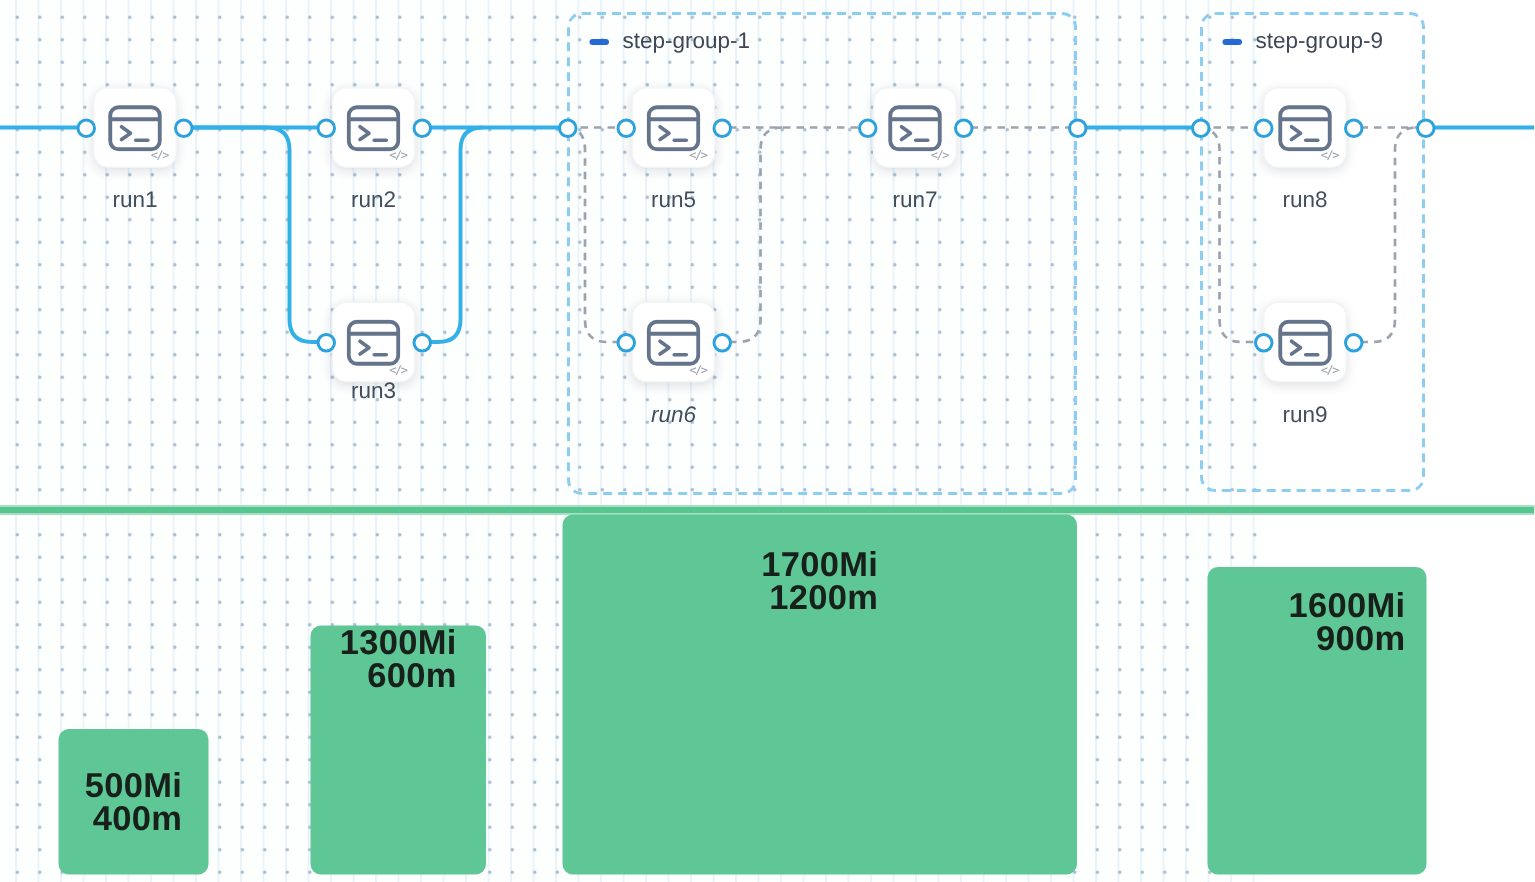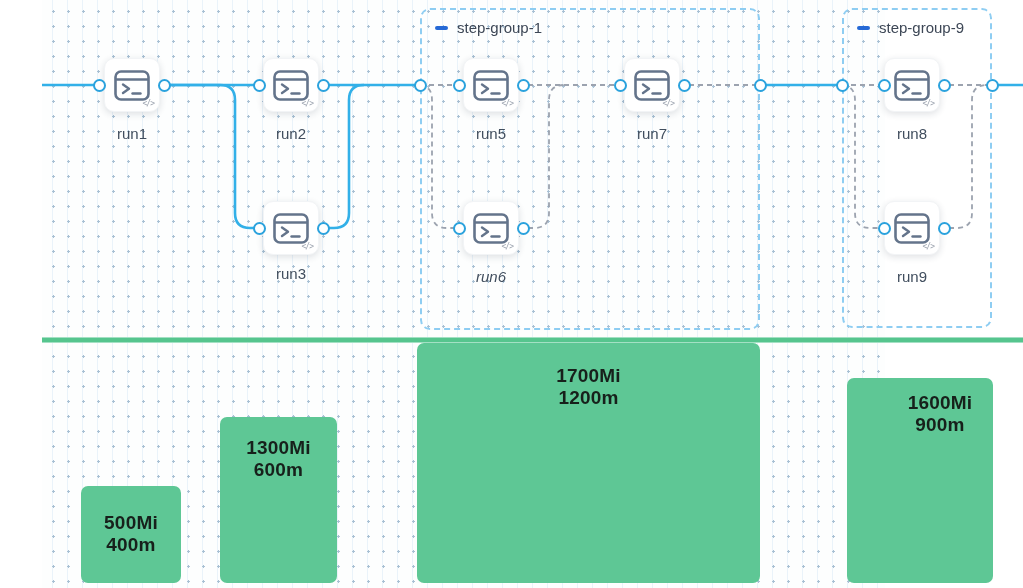--- a/index.html
+++ b/index.html
@@ -11,21 +11,20 @@
   *{margin:0;padding:0;box-sizing:border-box;}
   html,body{width:1023px;height:588px;overflow:hidden;}
   body{font-family:"Liberation Sans","DejaVu Sans",sans-serif;}
   #canvas{
     position:relative;width:843px;height:588px;background-color:#fdfefe;
     background-image:
       radial-gradient(circle,#a9c0d3 1px,rgba(169,192,211,0) 1.4px),
       linear-gradient(to right,#eaf3fa 1px,rgba(234,243,250,0) 1px);
     background-size:15px 15px,15px 15px;
     background-position:4px 4px,10px 0;
-    margin-left:42px;
   }
   .group{position:absolute;border:2px dashed var(--group-border);border-radius:10px;background:transparent;}
   .group-header{display:flex;align-items:center;gap:9px;padding:9px 0 0 13px;}
   .dash-icon{display:inline-block;width:13px;height:4px;border-radius:2px;background:var(--group-dash);}
   .group-label{font-size:15px;color:#3d4756;}
   #edges{position:absolute;left:0;top:0;z-index:2;}
   .edge-solid{fill:none;stroke:var(--edge-blue);stroke-width:2.6px;}
   .edge-dashed{fill:none;stroke:var(--connector-gray);stroke-width:1.8px;stroke-dasharray:5 4;}
   .node{
     position:absolute;width:56px;height:54px;background:#fff;border-radius:10px;
@@ -47,21 +46,21 @@
   .separator{
     position:absolute;left:0;top:337px;width:1023px;height:6px;z-index:1;
     background:var(--separator-green);
     border-top:1px solid #a4e0c4;border-bottom:1px solid #a4e0c4;
   }
   .bar{
     position:absolute;background:var(--bar-green);border-radius:7px;z-index:2;
     display:flex;flex-direction:column;align-items:center;
   }
   .bar-text{
-    text-align:center;font-size:19px;font-weight:bold;color:var(--bar-text);
+    text-align:right;font-size:23px;font-weight:bold;color:var(--bar-text);
     line-height:22px;letter-spacing:.2px;
   }
 </style>
 </head>
 <body>
 
 <div id="canvas">
 
   <div class="group" style="left:378px;top:8px;width:340px;height:322px;">
     <div class="group-header">
@@ -119,21 +118,21 @@
 
   <div class="node" style="left:221px;top:201px;">
     <svg class="term-icon" width="36" height="31" viewBox="0 0 36 31">
         <rect x="1.5" y="1.5" width="33" height="28" rx="5.5" fill="none" stroke="#64748b" stroke-width="2.6"></rect>
         <line x1="1.5" y1="9.5" x2="34.5" y2="9.5" stroke="#64748b" stroke-width="2.6"></line>
         <path d="M9,14.5 L15,18.8 L9,23" fill="none" stroke="#64748b" stroke-width="2.4" stroke-linecap="round" stroke-linejoin="round"></path>
         <line x1="18.5" y1="23.5" x2="26.5" y2="23.5" stroke="#64748b" stroke-width="2.4" stroke-linecap="round"></line>
       </svg>
     <span class="code-icon">&lt;/&gt;</span>
   </div>
-  <div class="node-label" style="left:204px;top:265px;">run3</div>
+  <div class="node-label" style="left:204px;top:252px;">run3</div>
 
   <div class="node" style="left:421px;top:58px;">
     <svg class="term-icon" width="36" height="31" viewBox="0 0 36 31">
         <rect x="1.5" y="1.5" width="33" height="28" rx="5.5" fill="none" stroke="#64748b" stroke-width="2.6"></rect>
         <line x1="1.5" y1="9.5" x2="34.5" y2="9.5" stroke="#64748b" stroke-width="2.6"></line>
         <path d="M9,14.5 L15,18.8 L9,23" fill="none" stroke="#64748b" stroke-width="2.4" stroke-linecap="round" stroke-linejoin="round"></path>
         <line x1="18.5" y1="23.5" x2="26.5" y2="23.5" stroke="#64748b" stroke-width="2.4" stroke-linecap="round"></line>
       </svg>
     <span class="code-icon">&lt;/&gt;</span>
   </div>
@@ -205,21 +204,21 @@
   <span class="port" style="left:944px;top:79px;"></span>
 
   <div class="separator"></div>
 
   <div class="bar" style="left:39px;top:486px;width:100px;height:97px;padding-top:26px;">
     <div class="bar-text">
       <div>500Mi</div>
       <div>400m</div>
     </div>
   </div>
-  <div class="bar" style="left:178px;top:417px;width:117px;height:166px;padding-top:20px;">
+  <div class="bar" style="left:207px;top:417px;width:117px;height:166px;">
     <div class="bar-text">
       <div>1300Mi</div>
       <div>600m</div>
     </div>
   </div>
   <div class="bar" style="left:375px;top:343px;width:343px;height:240px;padding-top:22px;">
     <div class="bar-text">
       <div>1700Mi</div>
       <div>1200m</div>
     </div>

